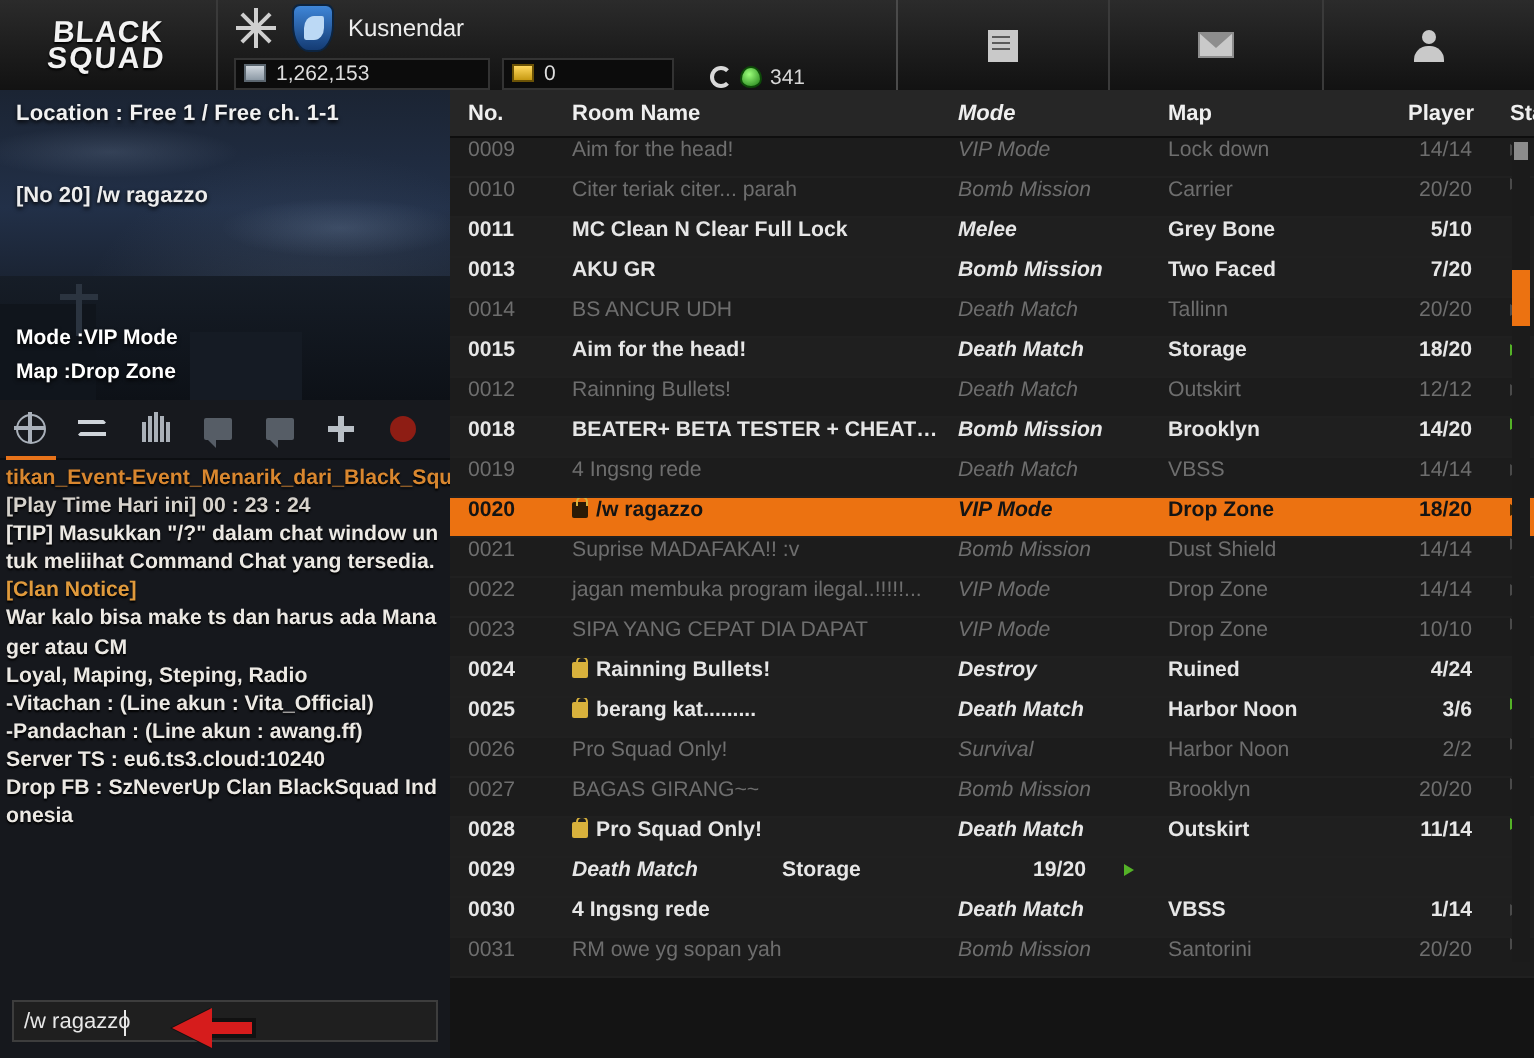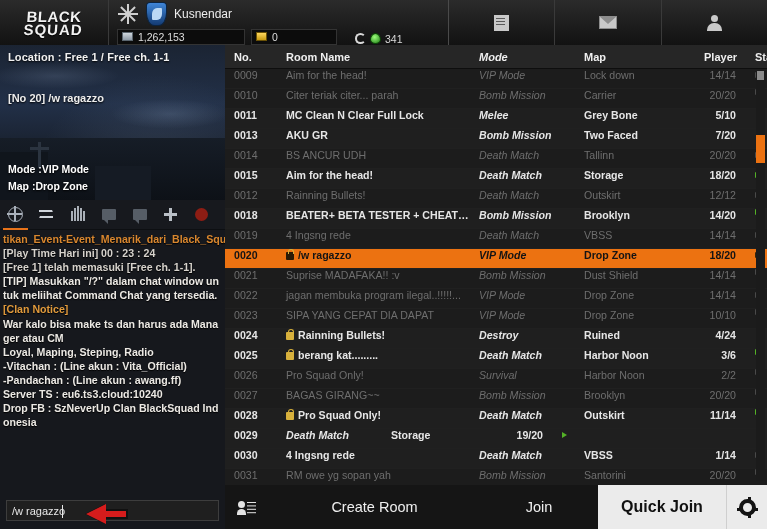--- a/index.html
+++ b/index.html
@@ -334,21 +334,20 @@
           <span class="ci ci-plus"></span>
         </div>
         <div class="ct">
           <span class="ci ci-dot"></span>
         </div>
       </div>
 
     <div class="chatlog" id="chatlog">
         <div class="cl c-or">tikan_Event-Event_Menarik_dari_Black_Squad_In</div>
         <div class="cl c-gy">[Play Time Hari ini] 00 : 23 : 24</div>
-        <div class="cl c-gy">[Free 1] telah memasuki [Free ch. 1-1].</div>
         <div class="cl c-wh">[TIP] Masukkan "/?" dalam chat window un</div>
         <div class="cl c-wh">tuk meliihat Command Chat yang tersedia.</div>
         <div class="cl c-or2">[Clan Notice]</div>
         <div class="cl c-wh">War kalo bisa make ts dan harus ada Mana</div>
         <div class="cl c-wh">ger atau CM</div>
         <div class="cl c-wh">Loyal, Maping, Steping, Radio</div>
         <div class="cl c-wh">-Vitachan      : (Line akun : Vita_Official)</div>
         <div class="cl c-wh">-Pandachan : (Line akun : awang.ff)</div>
         <div class="cl c-wh">Server TS : eu6.ts3.cloud:10240</div>
         <div class="cl c-wh">Drop FB  : SzNeverUp Clan BlackSquad Ind</div>
@@ -585,38 +584,20 @@
           </div>
         </div>
       </div>
 
     <div class="sb-track">
       <div class="sb-cap"></div>
       <div class="sb-thumb" style="top:64px;height:28px;"></div>
     </div>
   </div>
 
-  <div class="bottom">
-    <div class="b-roster">
-      <span class="rost">
-          <i></i>
-        </span>
-    </div>
-    <div class="b-create">Create Room</div>
-    <div class="b-join">Join</div>
-    <div class="b-quick">Quick Join</div>
-    <div class="b-gear">
-      <span class="gear">
-          <i></i>
-          <i class="g2"></i>
-          <i class="g3"></i>
-          <i class="g4"></i>
-        </span>
-    </div>
-  </div>
 
   <div class="chatinput-wrap">
     <input class="chatinput" id="chatinput" value="/w ragazzo" style="">
   </div>
   <div class="caret"></div>
 
   <div class="arrow">
     <div class="shaft"></div>
       <div class="head"></div>
   </div>

